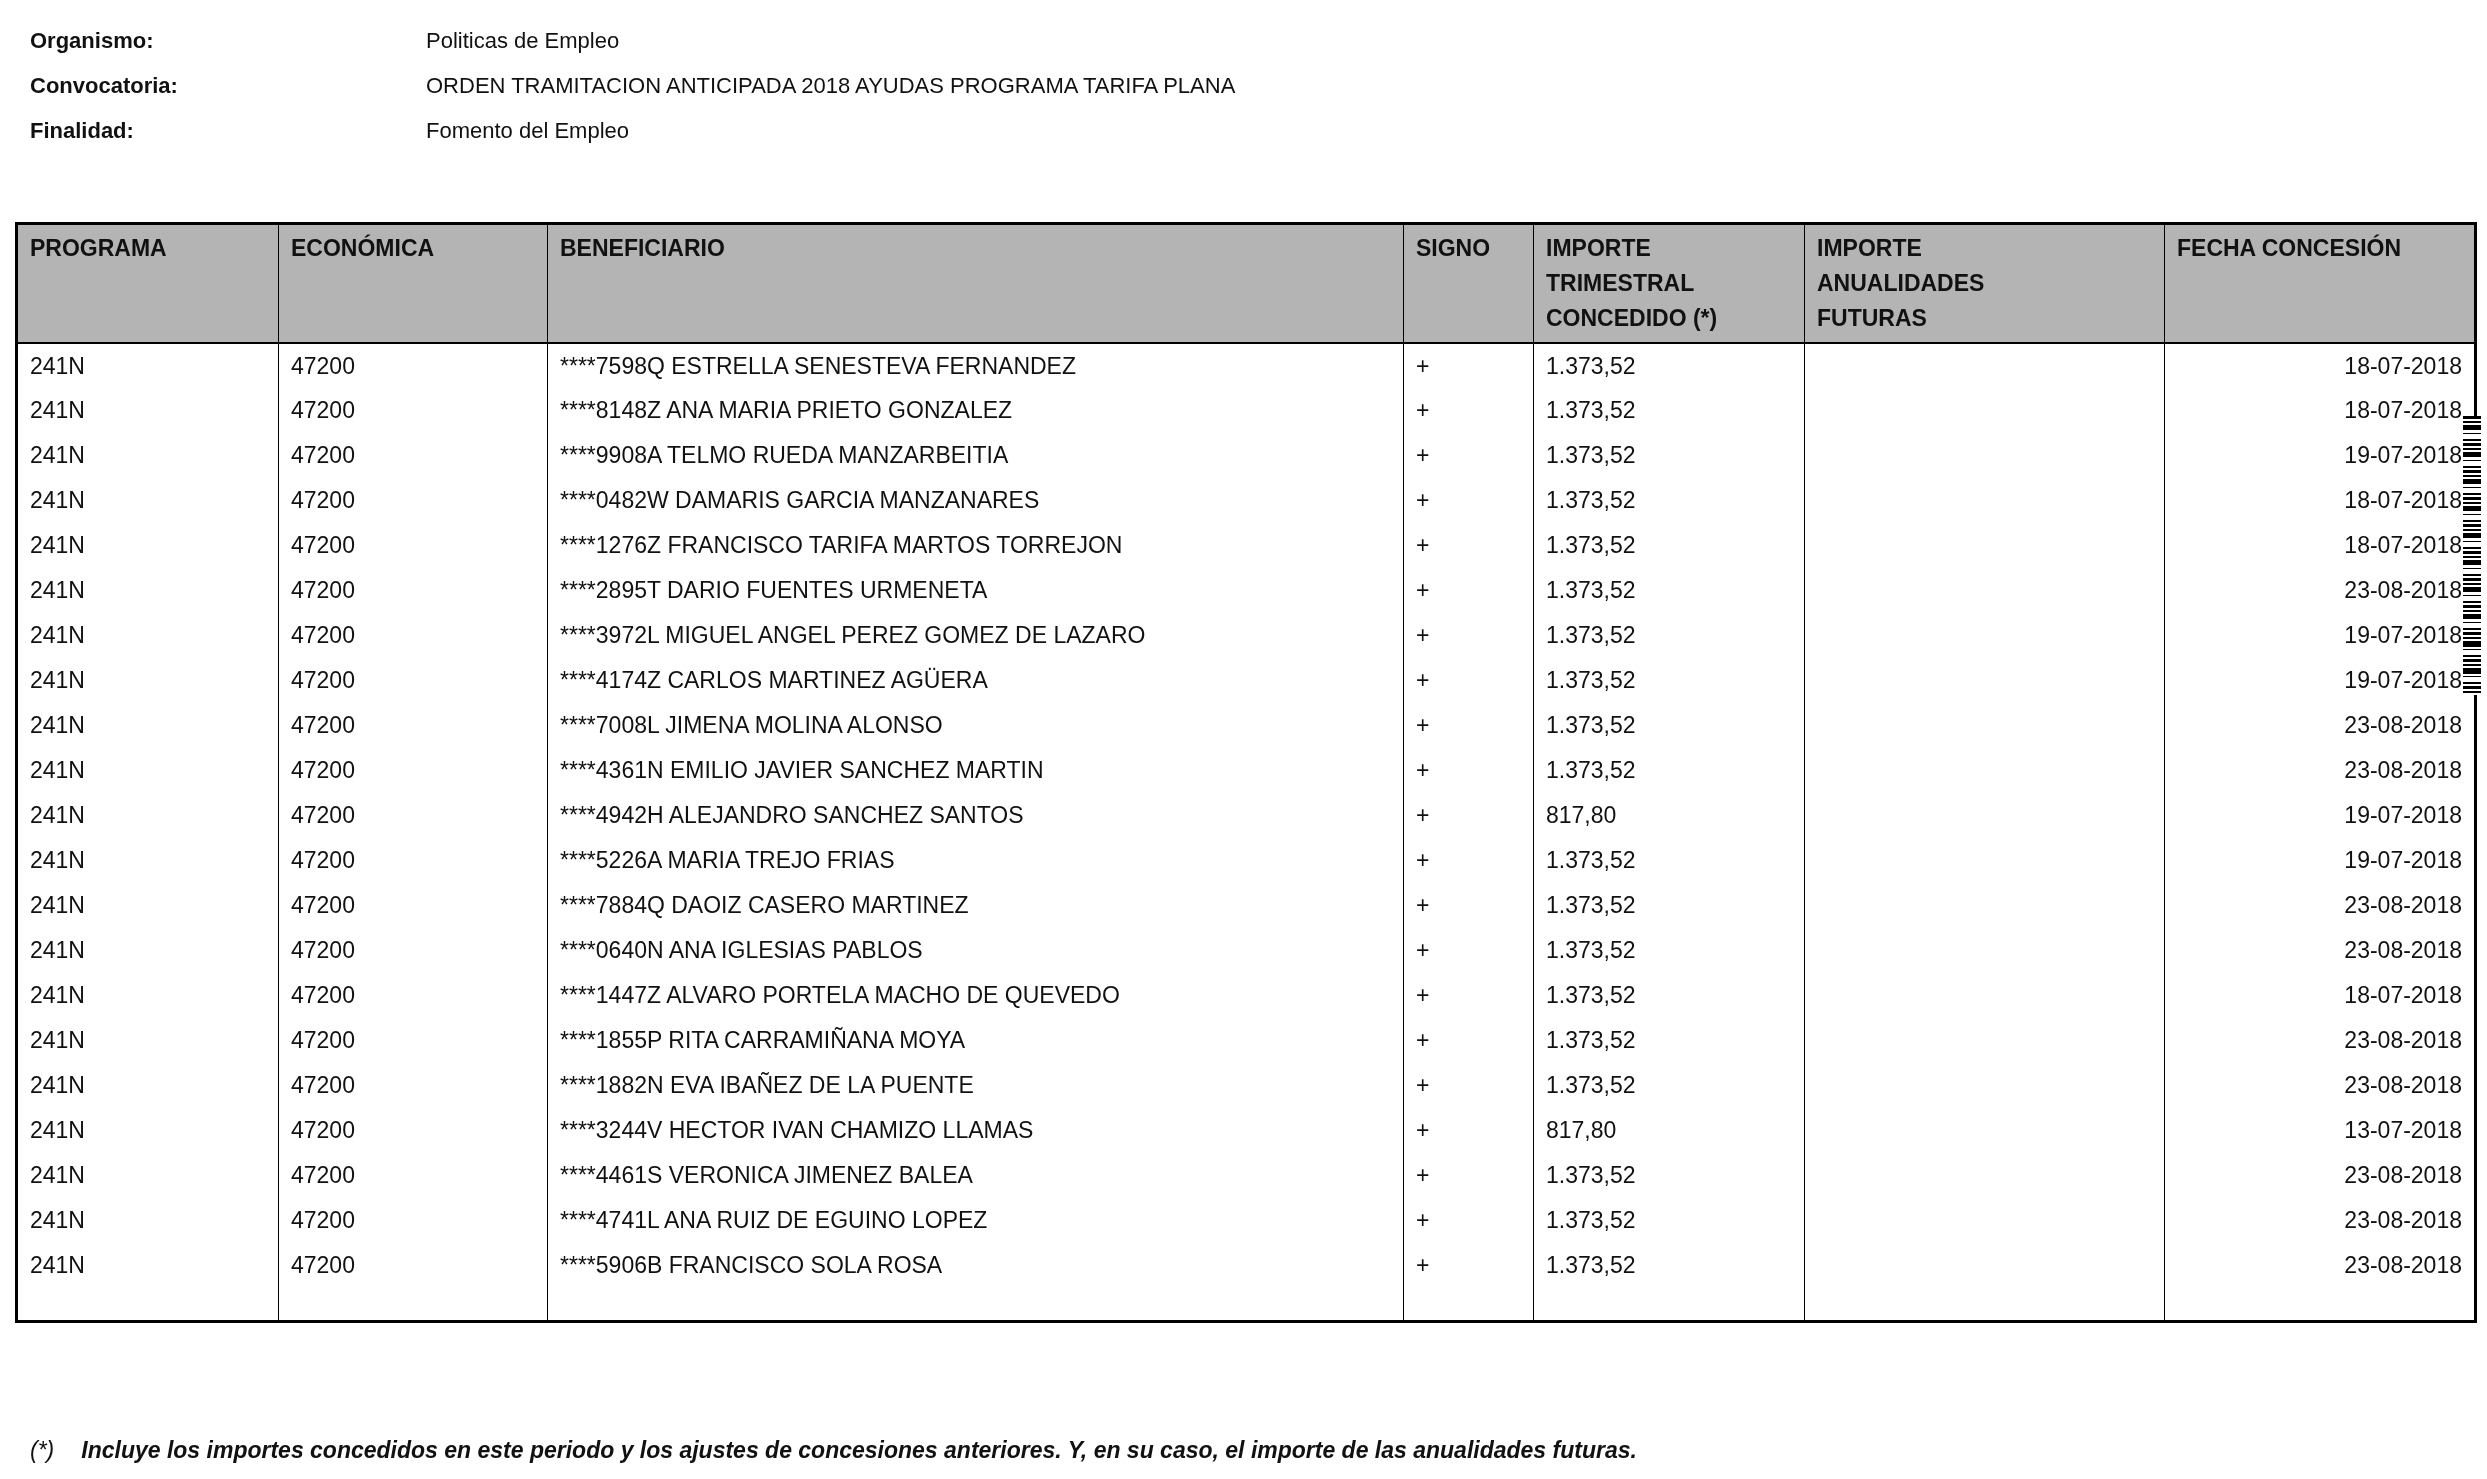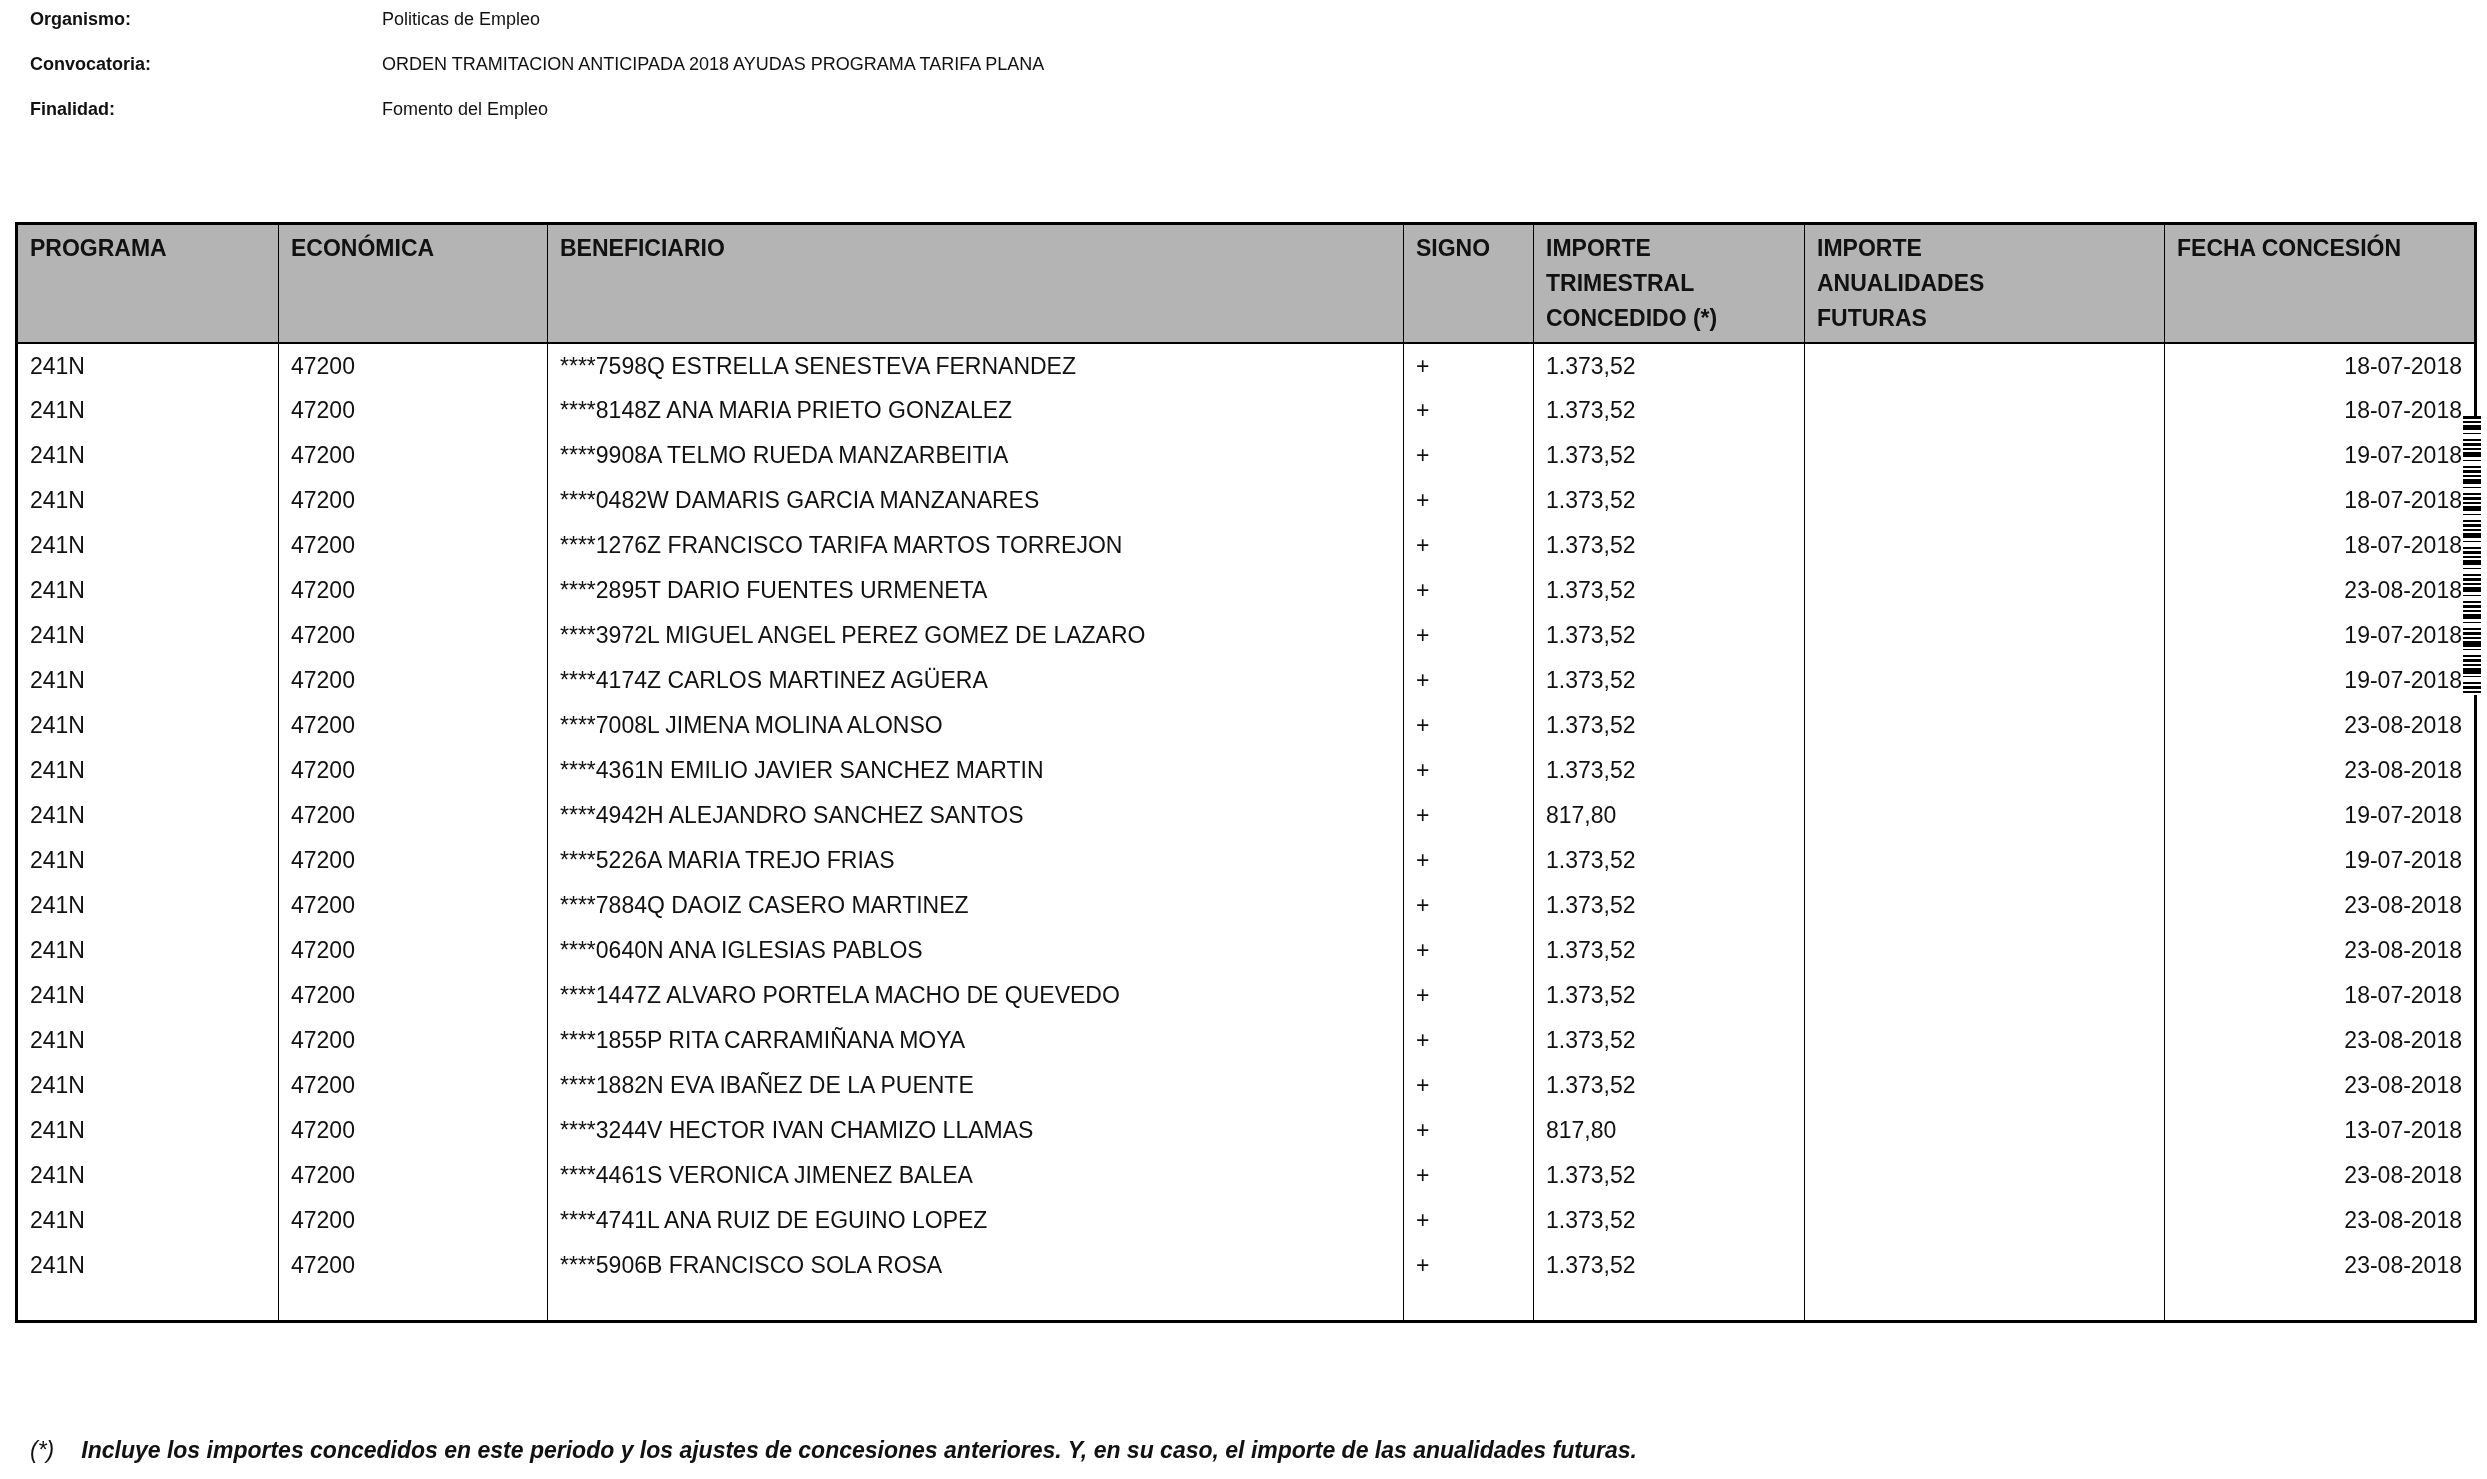--- a/index.html
+++ b/index.html
@@ -9,23 +9,23 @@
     height: 1480px;
     position: relative;
     font-family: "Liberation Sans", sans-serif;
     color: #111111;
     overflow: hidden;
   }
   .page { position: absolute; inset: 0; background: #ffffff; }
 
   
   .meta { position: absolute; top: 9px; left: 30px; right: 30px; }
-  .meta-row { display: flex; align-items: flex-start; height: 45px; font-size: 18px; }
+  .meta-row { display: flex; align-items: flex-end; height: 45px; font-size: 22px; }
   .meta-label { font-weight: bold; width: 352px; flex: 0 0 352px; }
-  .meta-value { font-weight: normal; white-space: nowrap; }
+  .meta-value { font-weight: normal; white-space: nowrap; margin-left: 44px; }
 
   
   table.grants {
     position: absolute;
     top: 222px;
     left: 15px;
     width: 2240px;
     border-collapse: collapse;
     table-layout: fixed;
     font-size: 23px;

